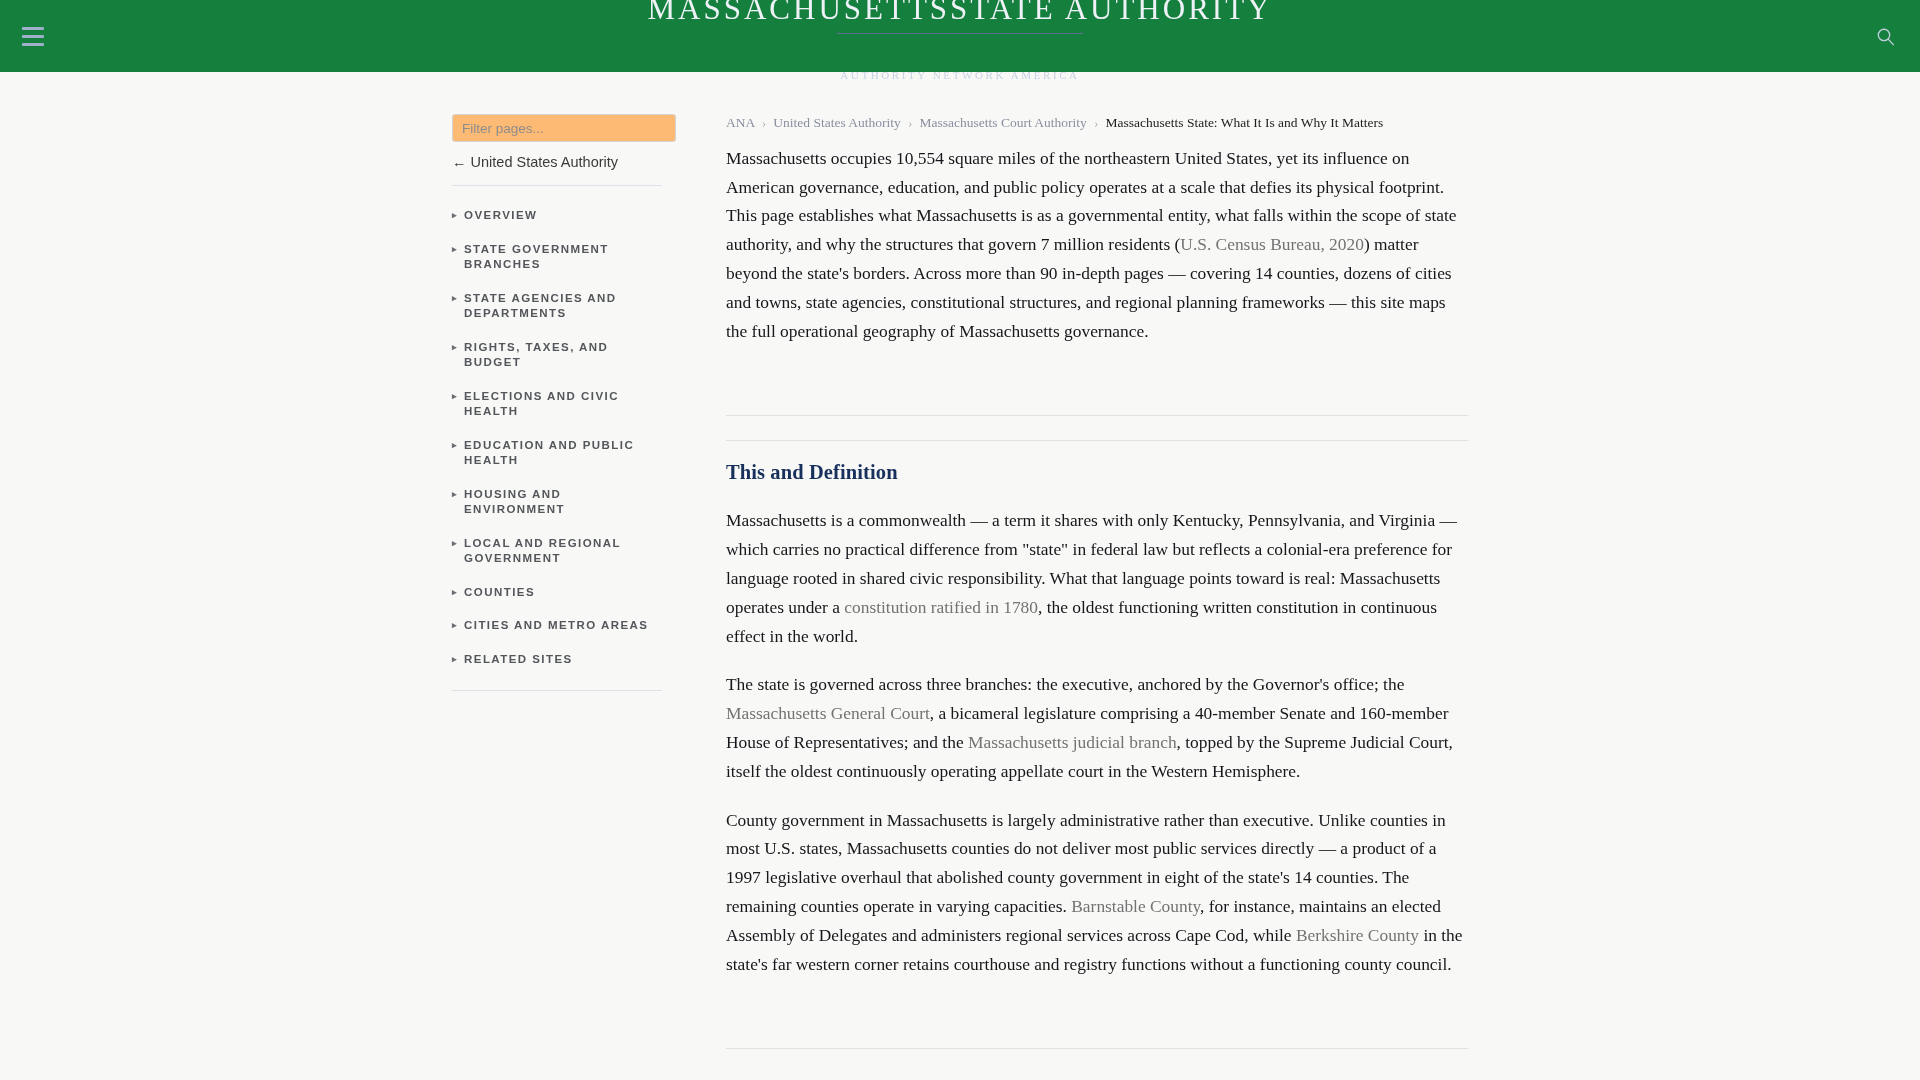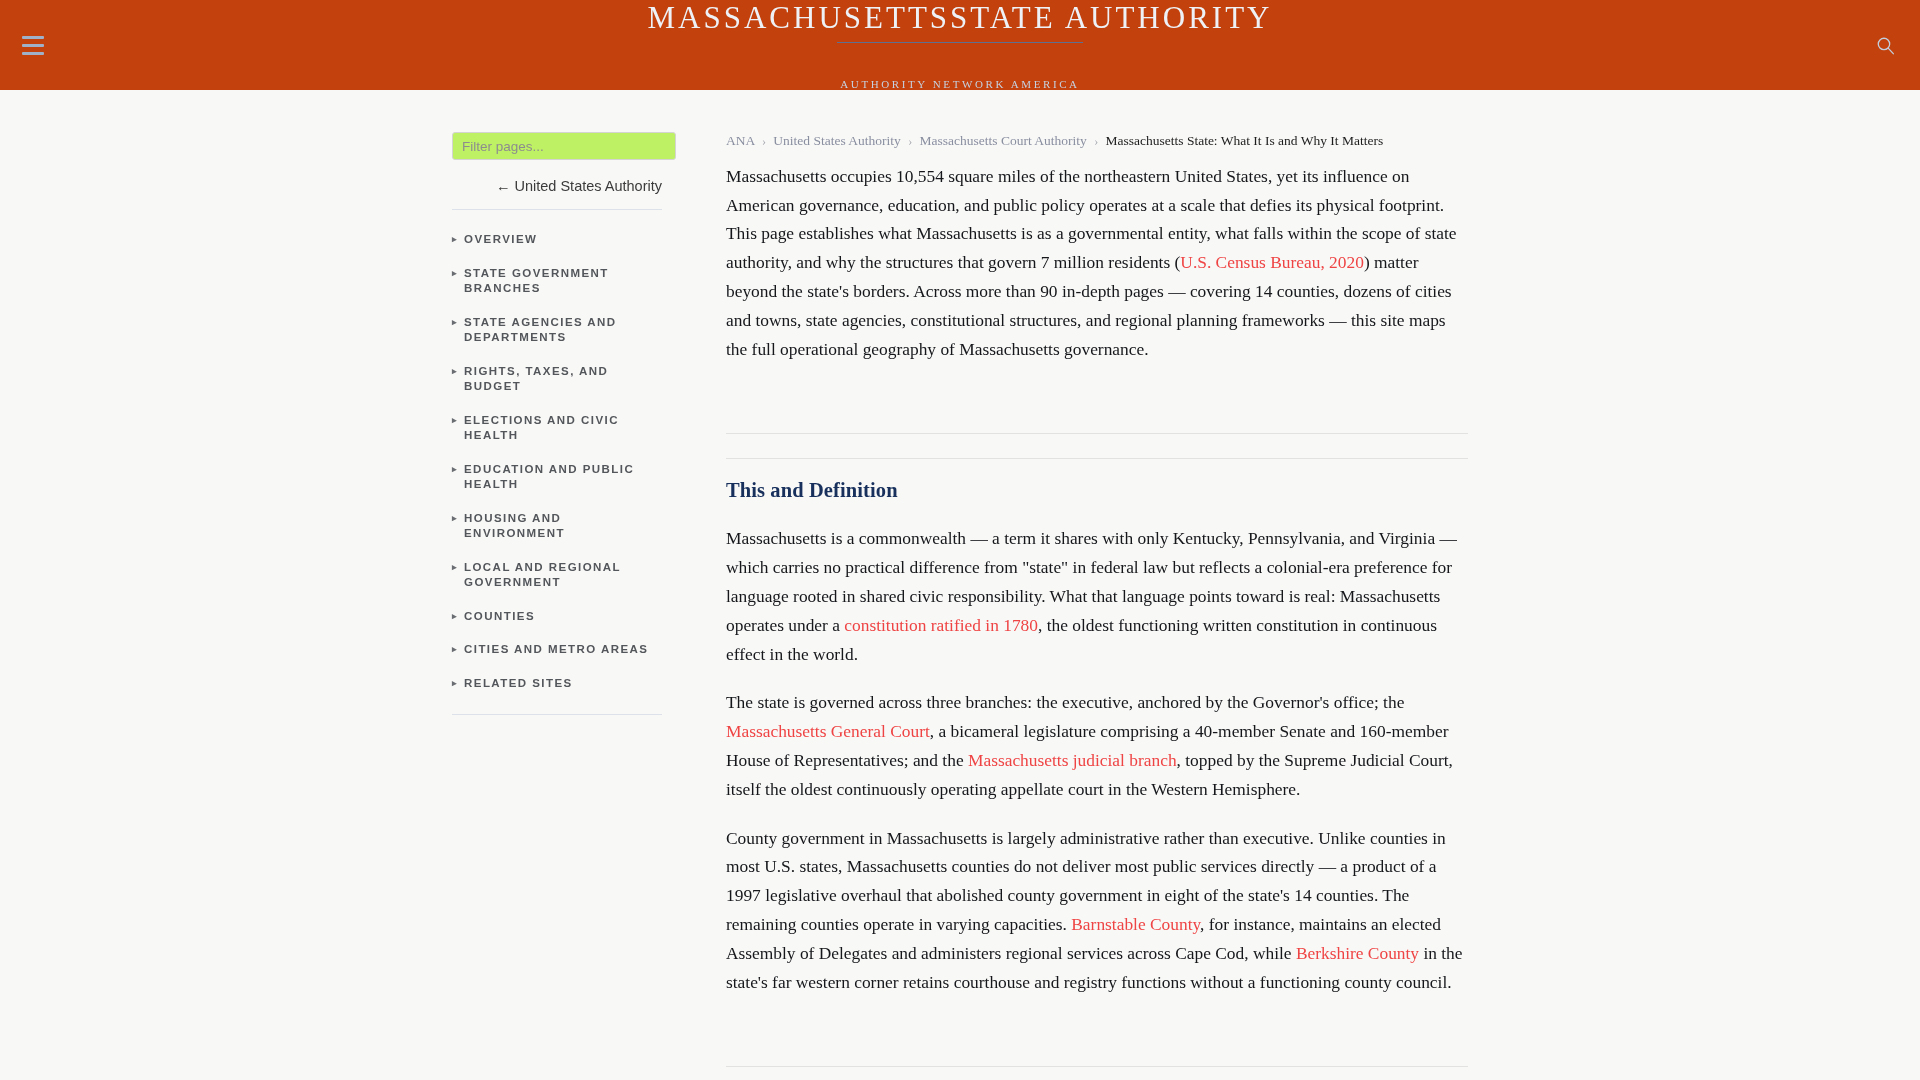--- a/index.html
+++ b/index.html
@@ -6,22 +6,22 @@
   html, body {
     margin: 0; padding: 0;
     width: 1920px;
     background: #f8f8f7;
     font-family: "Liberation Sans", sans-serif;
   }
 
   
   .topbar {
     position: relative;
-    height: 90px;
-    background: #c2410c;
+    height: 72px;
+    background: #15803d;
     display: flex;
     align-items: center;
     justify-content: center;
   }
   .hamburger {
     position: absolute;
     left: 16px;
     top: 50%;
     transform: translateY(-50%);
     width: 34px; height: 34px;
@@ -86,36 +86,36 @@
   .sidebar {
     width: 224px;
     flex: none;
     padding-right: 14px;
   }
   .filter-input {
     width: 224px;
     height: 28px;
     border: 1px solid #d4d4d2;
     border-radius: 3px;
-    background: #bef264;
+    background: #fdba74;
     padding: 0 9px;
     font-size: 13.5px;
     color: #3a3a3a;
     font-family: "Liberation Sans", sans-serif;
     outline: none;
   }
   .filter-input::placeholder { color: #8d8d8d; }
 
   .back-link {
     display: block;
-    margin-top: 18px;
+    margin-top: 12px;
     padding-bottom: 15px;
     font-size: 14.5px;
     color: #3b3b3b;
-    text-align: right;
+    text-align: left;
     text-decoration: none;
     cursor: pointer;
   }
   .side-divider {
     height: 1px;
     background: #dde2ea;
     margin: 0 0 0 0;
   }
   .nav-list { padding-top: 13px; }
   .nav-item {
@@ -175,21 +175,21 @@
   .breadcrumb .current { color: #1d1d1d; text-align: center; }
 
   .content p {
     font-size: 17.4px;
     line-height: 1.655;
     color: #15171a;
     margin: 0 0 20px 0;
     text-align: left;
   }
   .content a.ref {
-    color: #ef4444;
+    color: #737373;
     text-decoration: none;
     cursor: pointer;
   }
   .rule {
     height: 1px;
     background: #e2e2e1;
     margin: 24px 0;
   }
   .rule.tight { margin: 18px 0; }
   h2.section {

